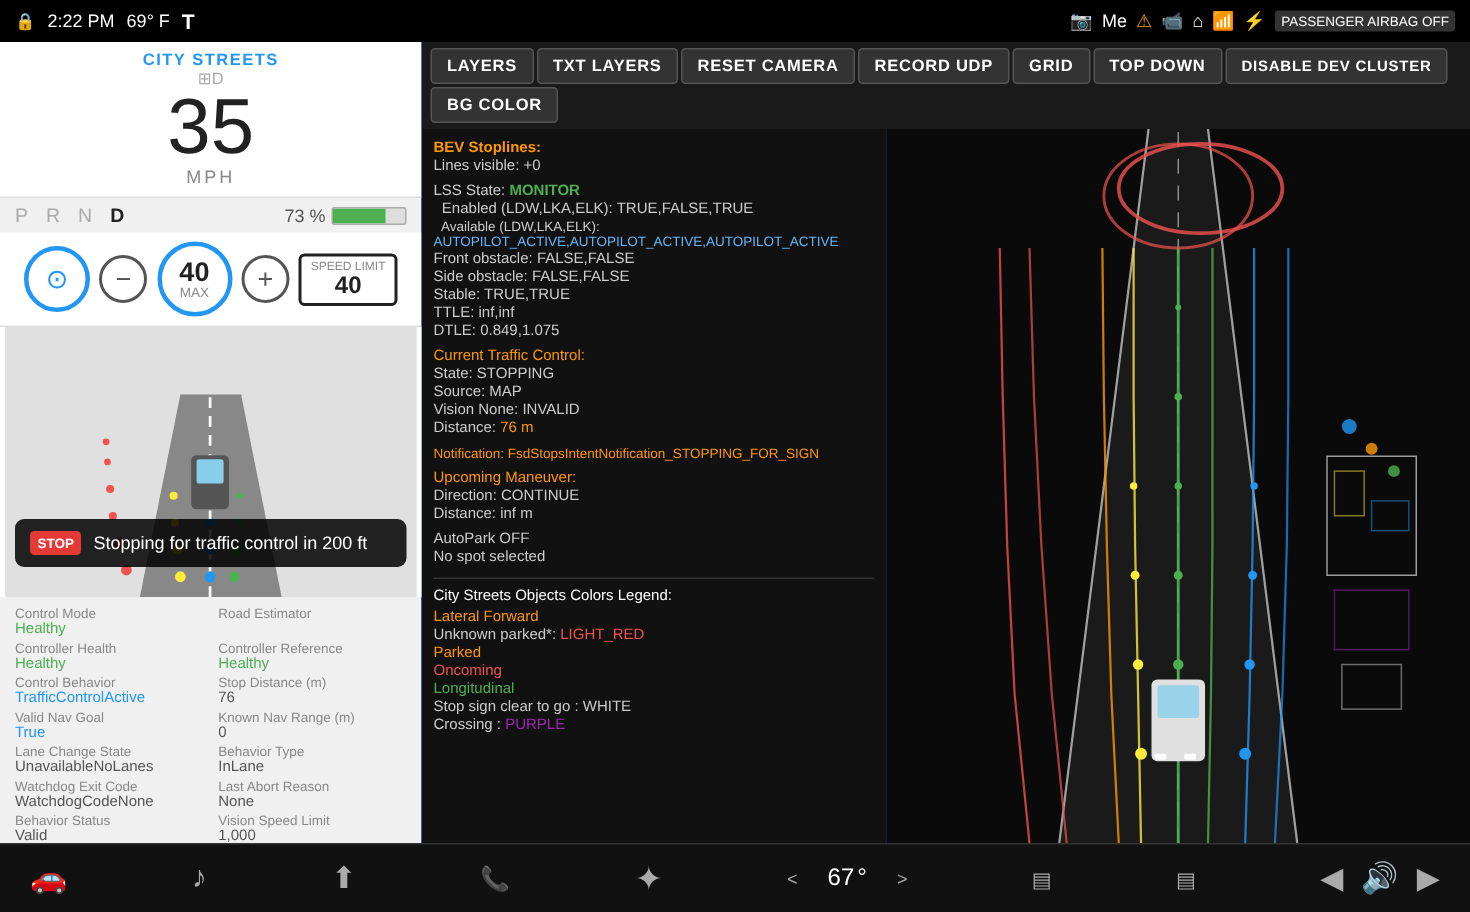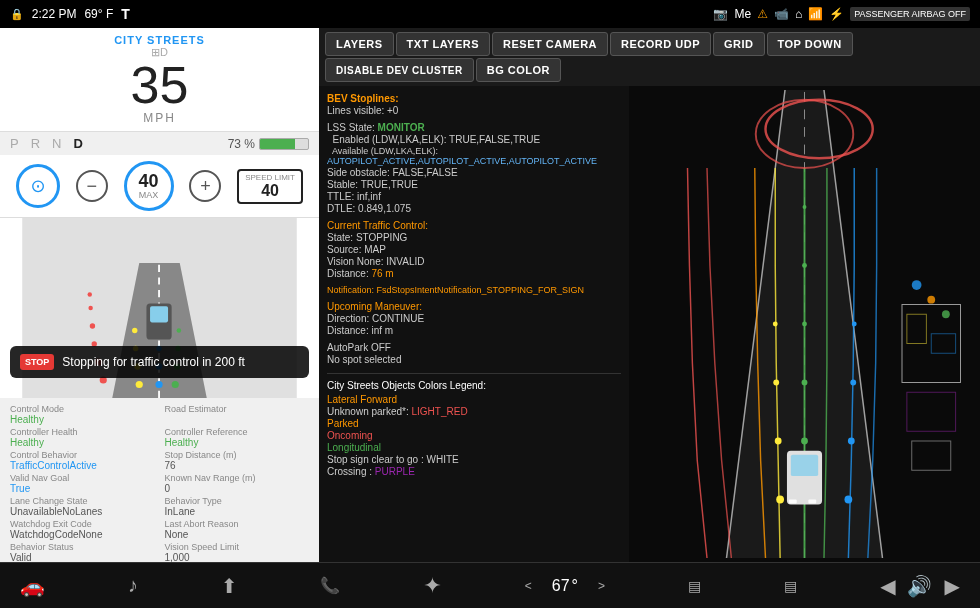--- a/index.html
+++ b/index.html
@@ -23,21 +23,21 @@
 
     
     .main-content {
       display: flex;
       flex: 1;
       overflow: hidden;
     }
 
     
     .left-panel {
-      width: 319px;
+      width: 281px;
       background: #f0f0f0;
       display: flex;
       flex-direction: column;
       flex-shrink: 0;
     }
 
     .left-top {
       background: #fff;
       padding: 6px 10px;
       text-align: center;
@@ -451,20 +451,21 @@
           <div class="info-line">
             <span>LSS State:</span>
             <span class="monitor">MONITOR</span>
           </div>
           <div class="info-line">
             &nbsp;&nbsp;<span>Enabled (LDW,LKA,ELK): TRUE,FALSE,TRUE</span>
           </div>
           <div class="info-line" style="font-size:9px;">
             &nbsp;&nbsp;Available (LDW,LKA,ELK): <span class="autopilot-active">AUTOPILOT_ACTIVE,AUTOPILOT_ACTIVE,AUTOPILOT_ACTIVE</span>
           </div>
+          <div class="info-line">Front obstacle: FALSE,FALSE</div>
           <div class="info-line">Side obstacle: FALSE,FALSE</div>
           <div class="info-line">Stable: TRUE,TRUE</div>
           <div class="info-line">TTLE: inf,inf</div>
           <div class="info-line">DTLE: 0.849,1.075</div>
         </div>
 
         <div class="info-section">
           <div class="info-line">
             <span class="orange">Current Traffic Control:</span>
           </div>

